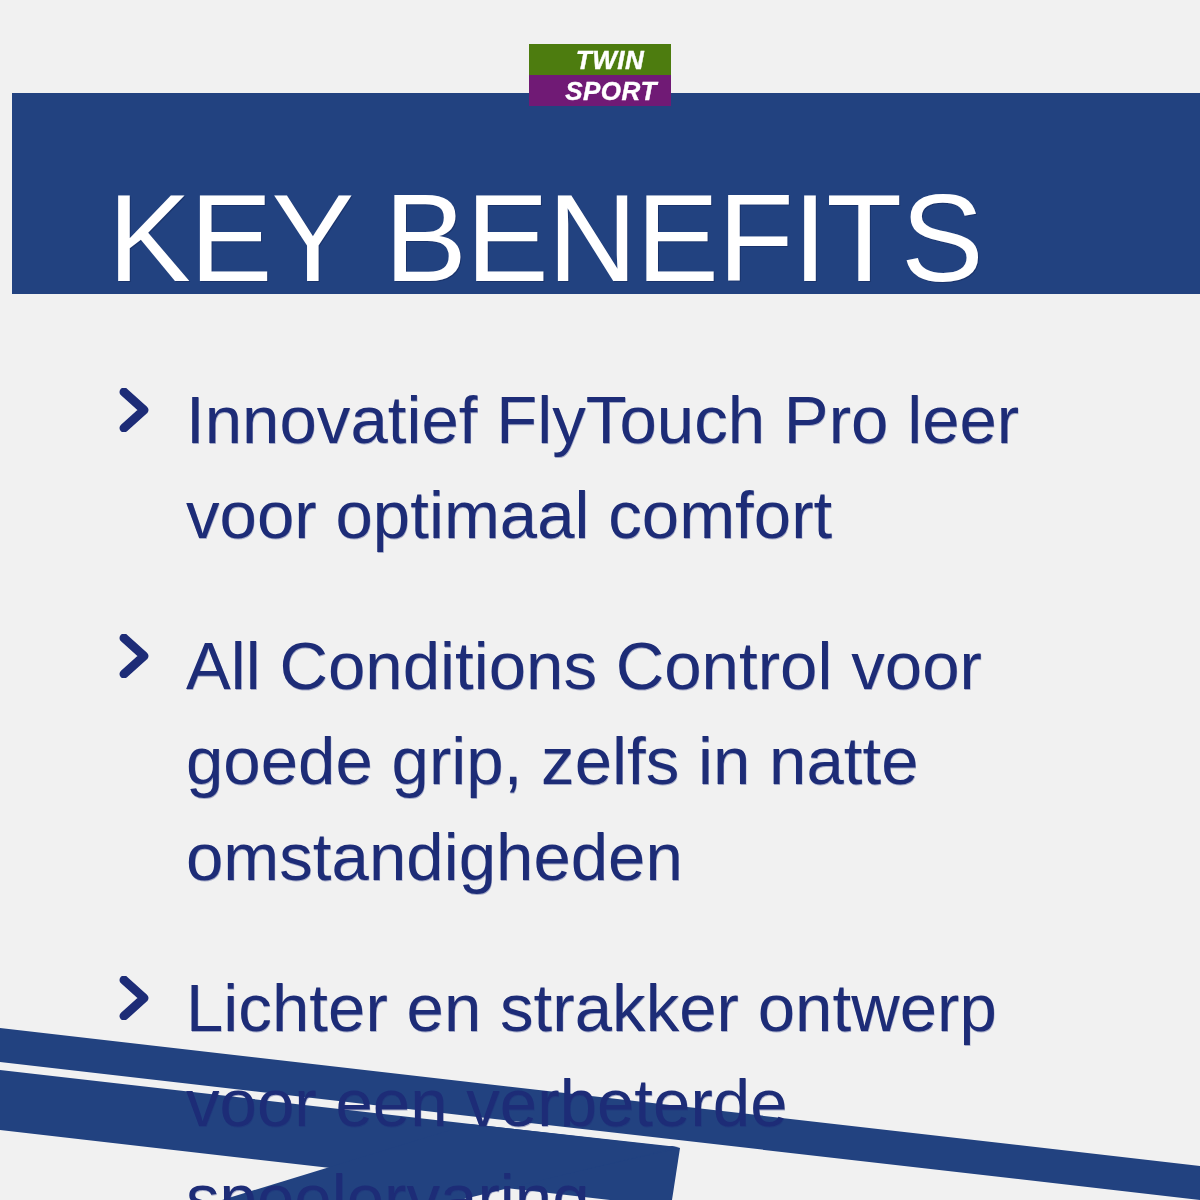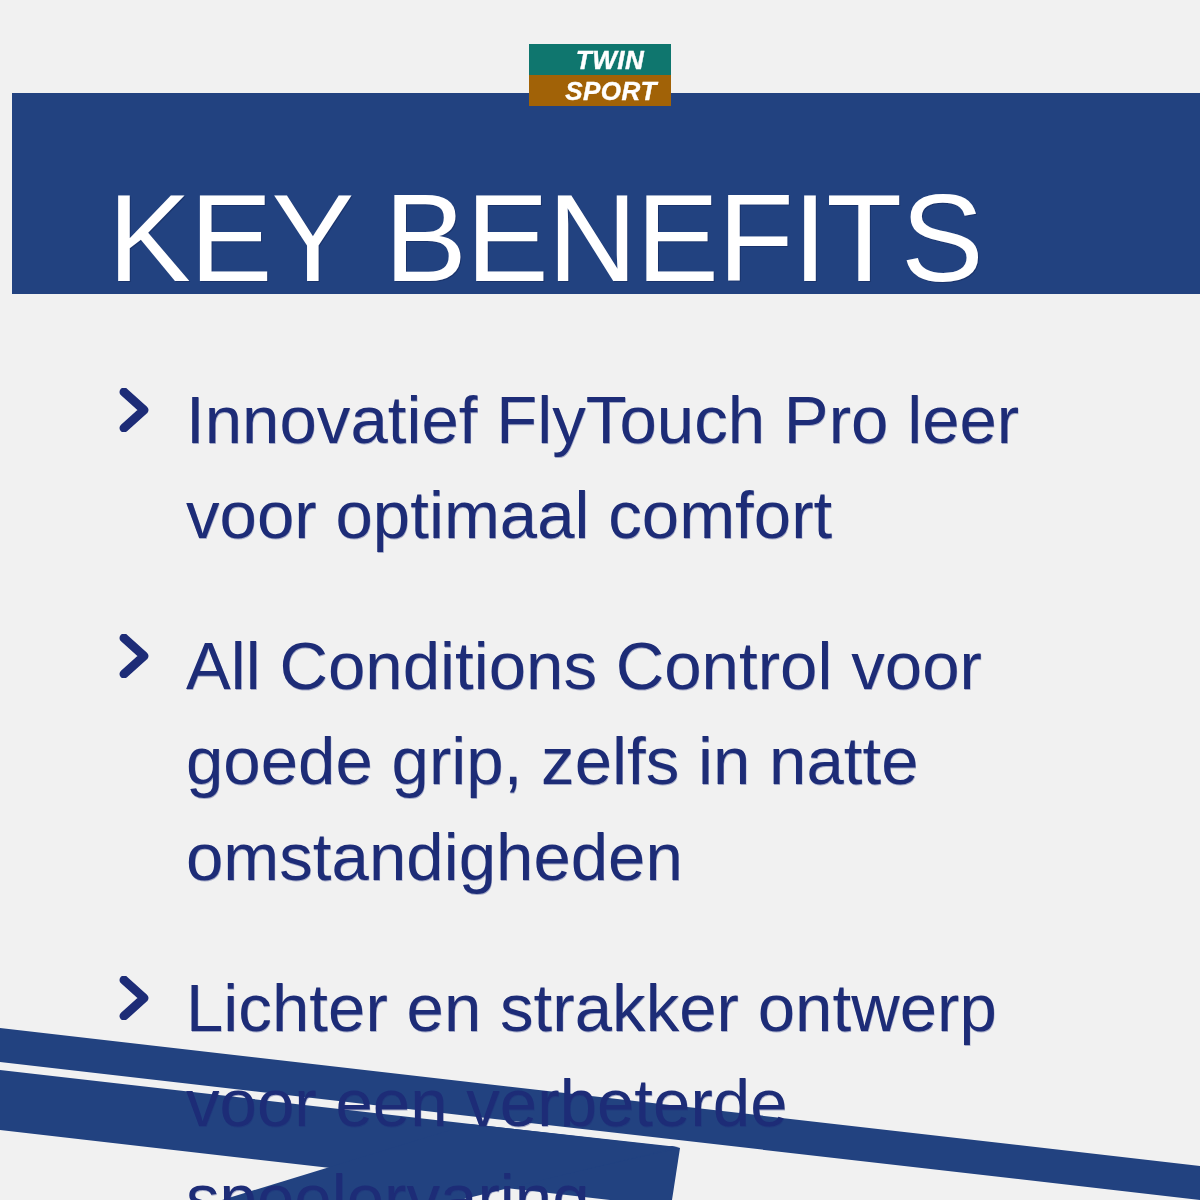--- a/index.html
+++ b/index.html
@@ -29,26 +29,26 @@
   }
   .logo-row {
     width: 142px;
     height: 31px;
     display: flex;
     align-items: center;
     justify-content: center;
     box-sizing: border-box;
   }
   .logo-row.top {
-    background: #0f766e;
+    background: #4d7c0f;
     justify-content: center;
     padding-left: 20px;
   }
   .logo-row.bottom {
-    background: #a16207;
+    background: #701a75;
     justify-content: center;
     padding-left: 22px;
   }
   .logo-word {
     color: #ffffff;
     font-family: "Liberation Sans", sans-serif;
     font-weight: 700;
     font-style: italic;
     font-size: 26px;
     letter-spacing: 0.5px;

